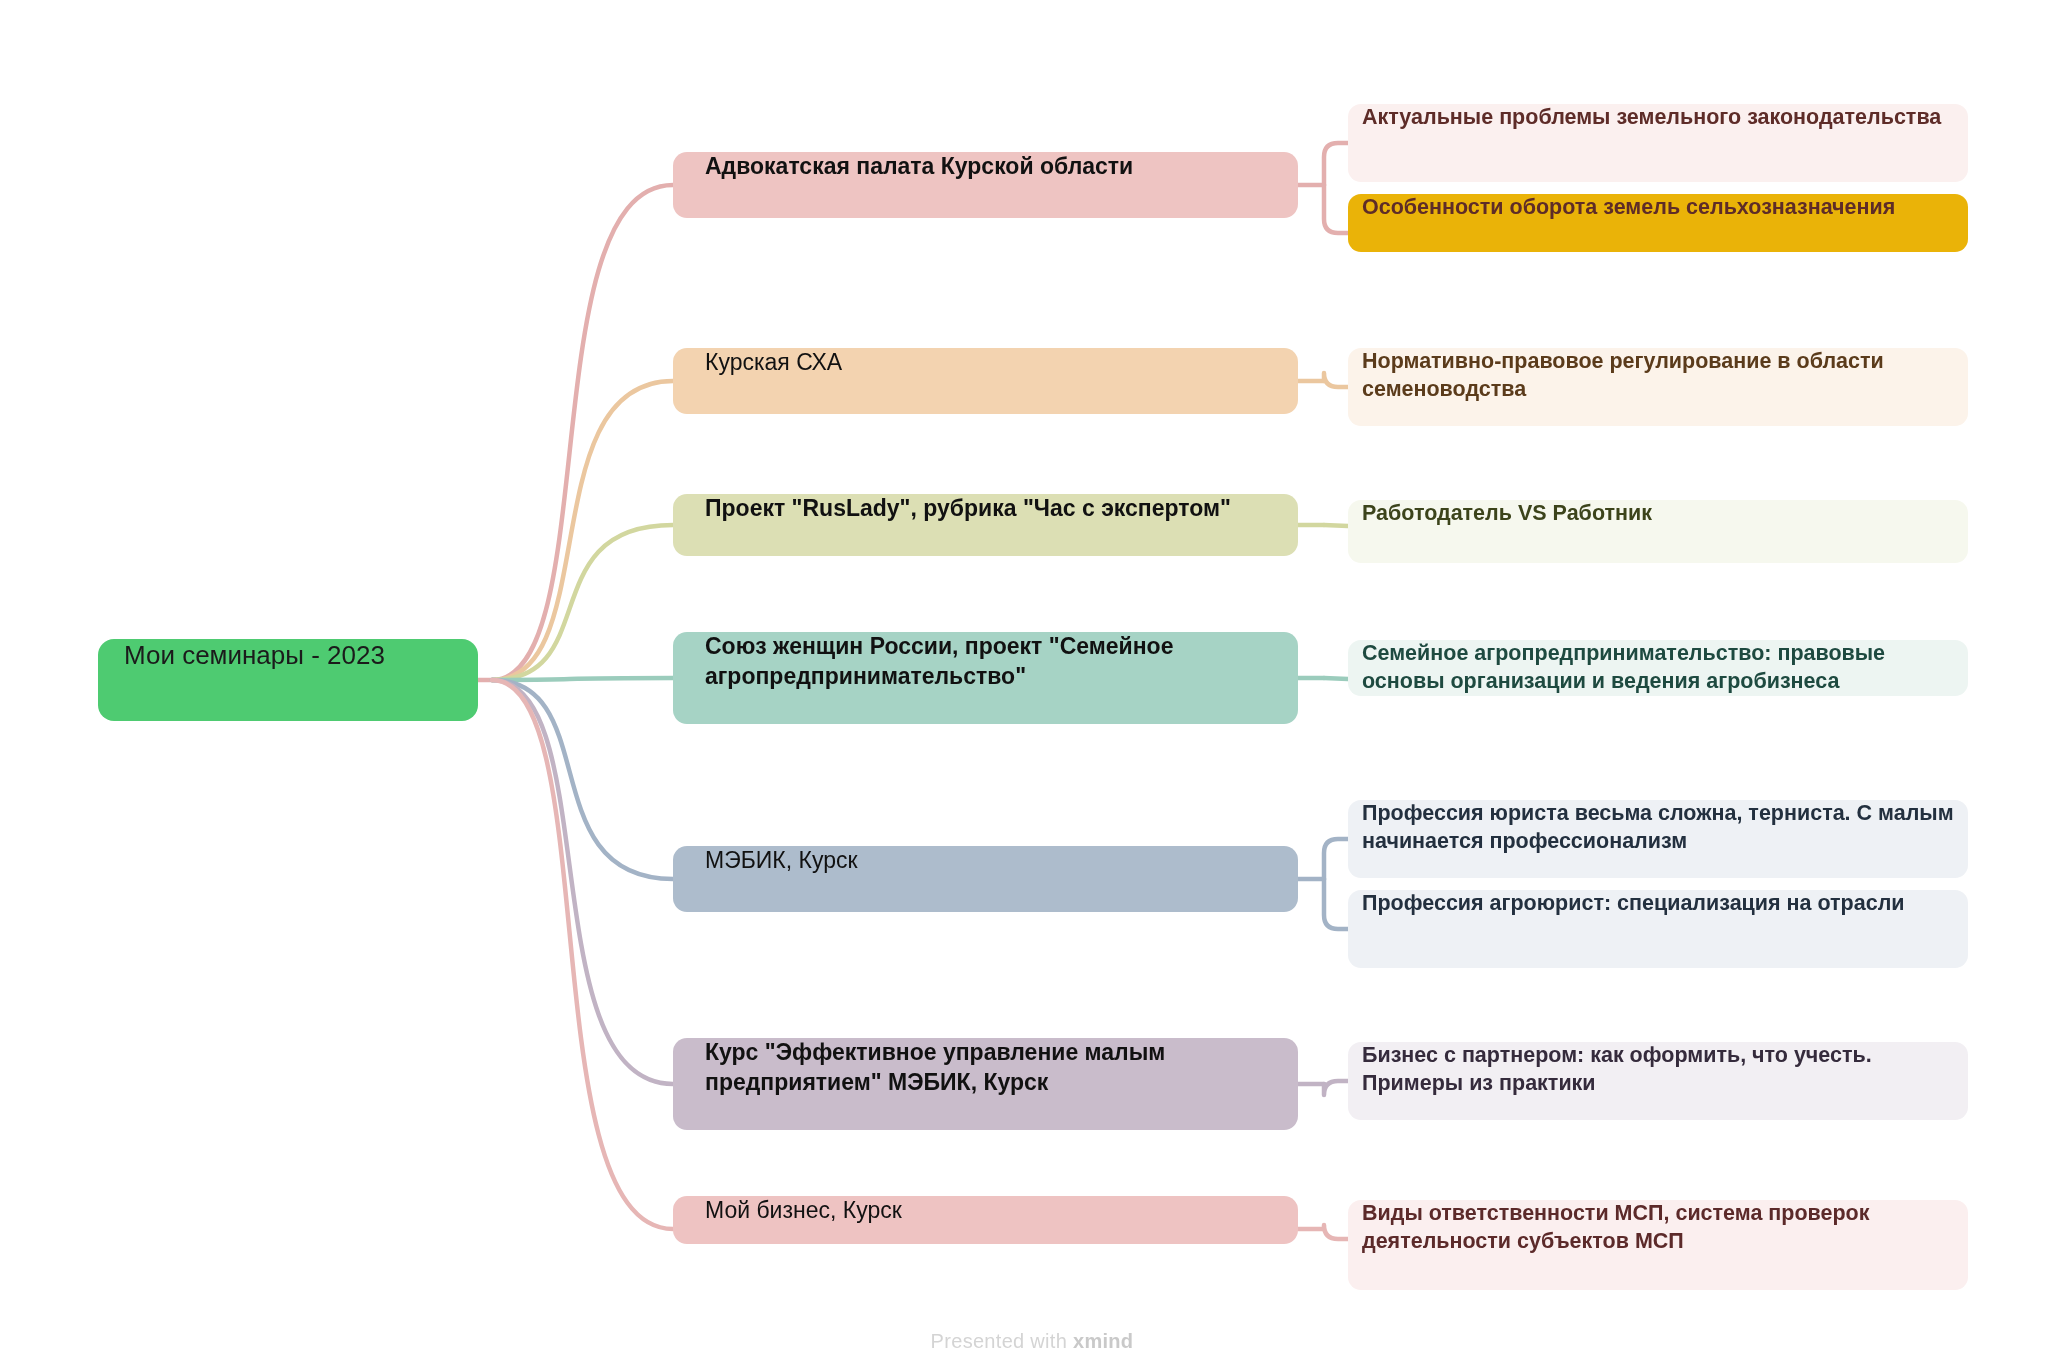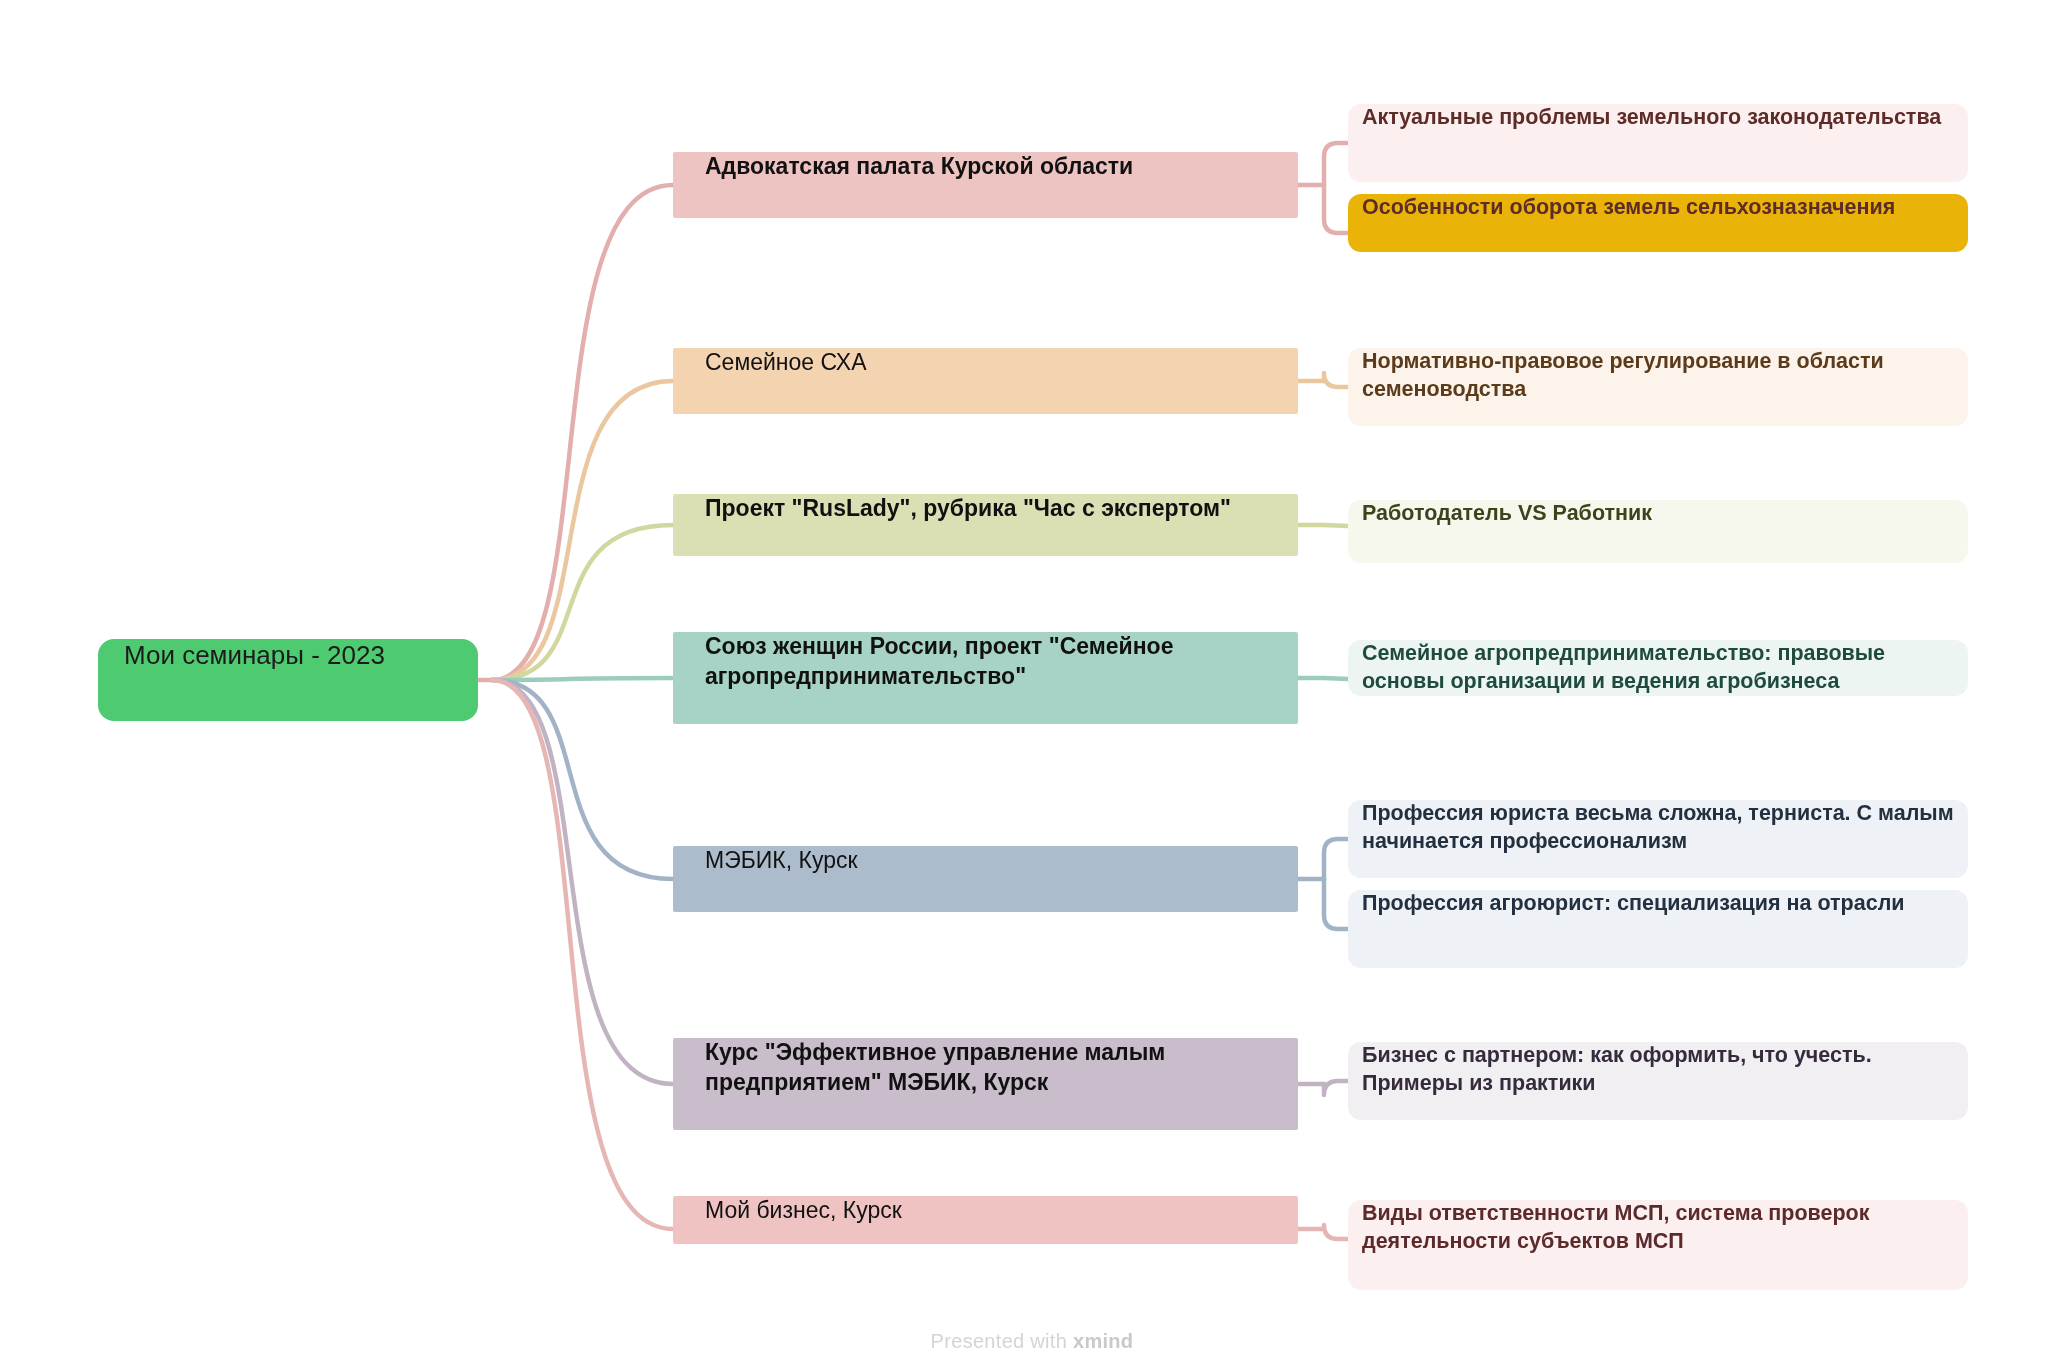--- a/index.html
+++ b/index.html
@@ -47,21 +47,21 @@
     padding: 0 26px;
     font-size: 26px;
     font-weight: 400;
     color: #1b1b1b;
   }
 
   
   .branch {
     left: 673px;
     width: 625px;
-    border-radius: 2px;
+    border-radius: 14px;
   }
   .branch .txt {
     padding: 0 32px;
     font-size: 23px;
     color: #111111;
   }
   .branch.bold .txt { font-weight: 700; }
   .branch.normal .txt { font-weight: 400; }
 
   
@@ -129,21 +129,21 @@
       <div class="node branch bold" style="top: 152px; height: 66px; background: rgb(238, 196, 194);">
         <span class="txt">Адвокатская палата Курской области</span>
       </div>
       <div class="node leaf" style="top: 104px; height: 78px; background: rgb(251, 240, 239);">
         <span class="txt" style="color: rgb(94, 44, 40);">Актуальные проблемы земельного законодательства</span>
       </div>
       <div class="node leaf" style="top: 194px; height: 58px; background: #eab308;">
         <span class="txt" style="color: rgb(94, 44, 40);">Особенности оборота земель сельхозназначения</span>
       </div>
       <div class="node branch normal" style="top: 348px; height: 66px; background: rgb(243, 211, 176);">
-        <span class="txt">Семейное СХА</span>
+        <span class="txt">Курская СХА</span>
       </div>
       <div class="node leaf" style="top: 348px; height: 78px; background: rgb(252, 243, 234);">
         <span class="txt" style="color: rgb(91, 59, 27);">Нормативно-правовое регулирование в области семеноводства</span>
       </div>
       <div class="node branch bold" style="top: 494px; height: 62px; background: rgb(220, 223, 180);">
         <span class="txt">Проект "RusLady", рубрика "Час с экспертом"</span>
       </div>
       <div class="node leaf" style="top: 500px; height: 63px; background: rgb(246, 248, 238);">
         <span class="txt" style="color: rgb(60, 68, 27);">Работодатель VS Работник</span>
       </div>

